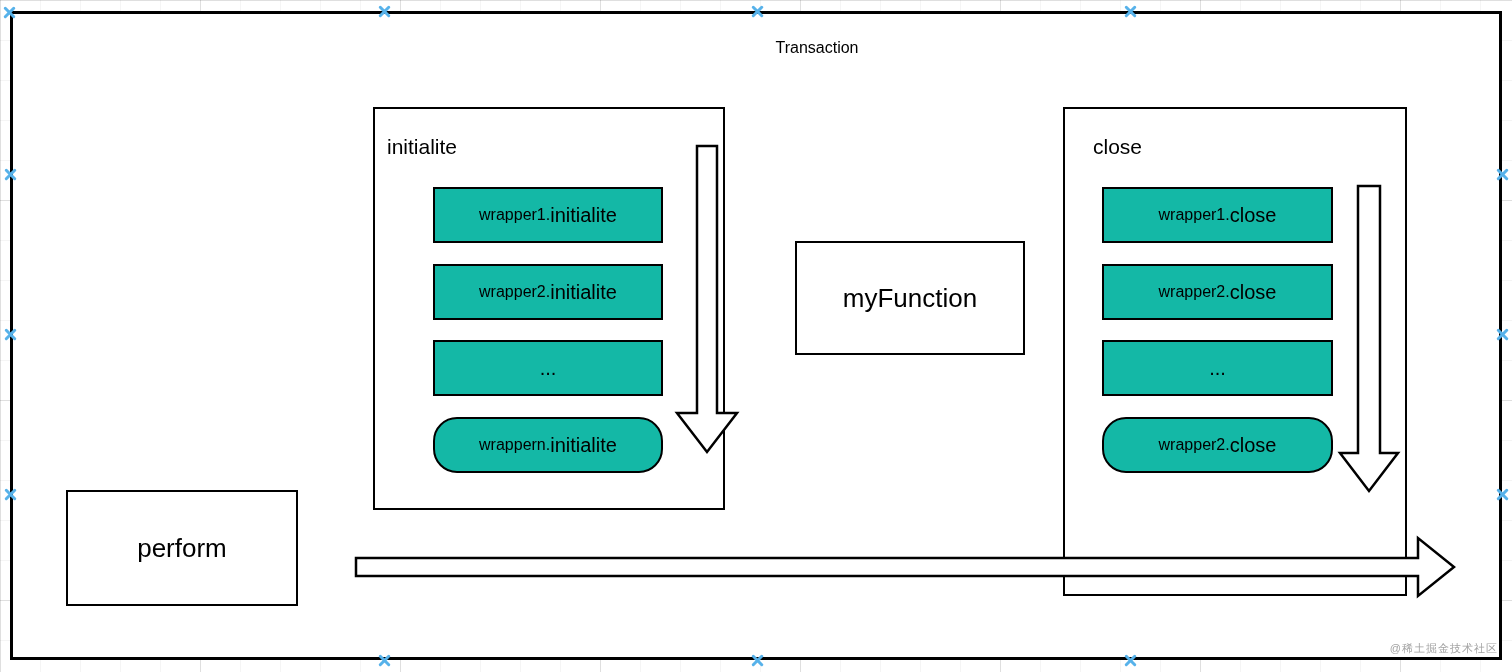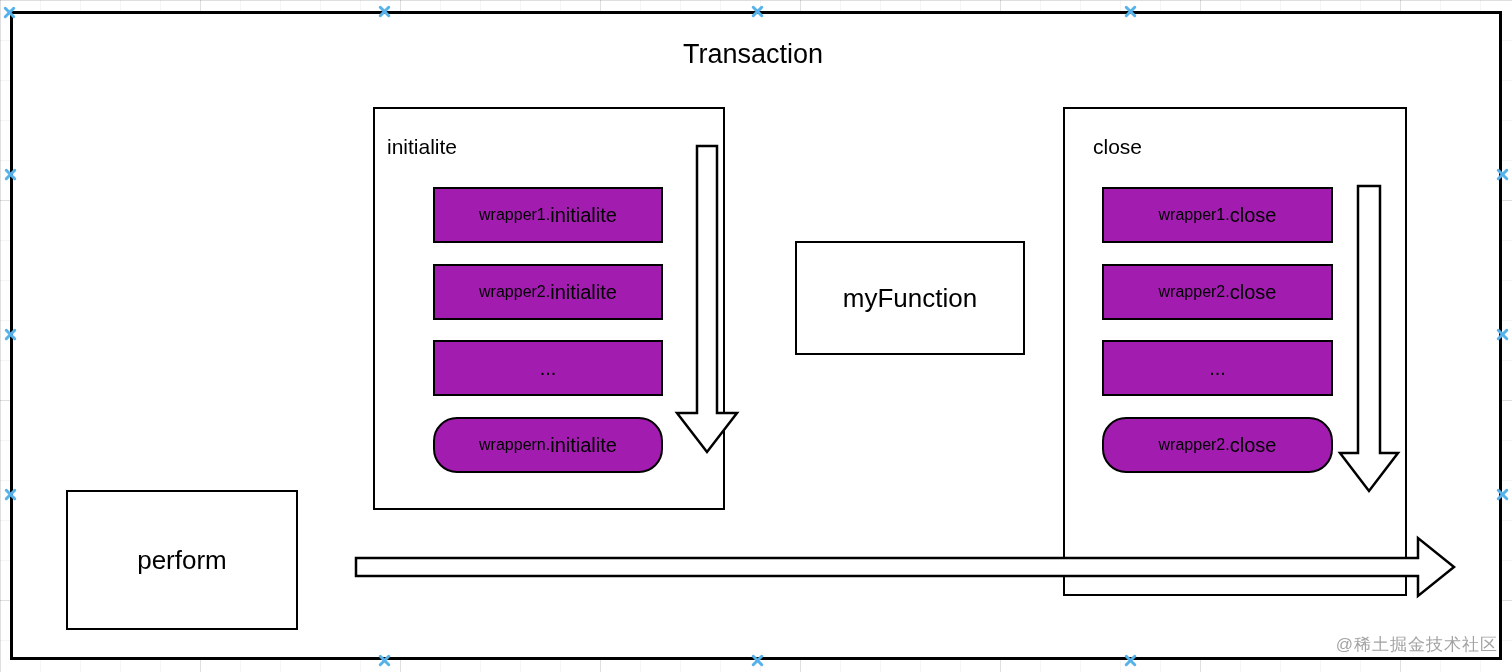--- a/index.html
+++ b/index.html
@@ -23,23 +23,23 @@
     background-size: 200px 200px, 200px 200px, 40px 40px, 40px 40px;
   }
   .abs { position: absolute; box-sizing: border-box; }
 
   .outer-rect {
     left: 10px; top: 11px; width: 1492px; height: 649px;
     border: 3px solid #000;
     background: #ffffff;
   }
   .diagram-title {
-    left: 753px; top: 39px;
+    left: 817px; top: 39px;
     transform: translateX(-50%);
-    font-size: 27px;
+    font-size: 16px;
     white-space: nowrap;
   }
 
   .group-box {
     border: 2px solid #000;
     background: #ffffff;
   }
   .group-init { left: 373px; top: 107px; width: 352px; height: 403px; }
   .group-close { left: 1063px; top: 107px; width: 344px; height: 489px; }
   .group-label {
@@ -47,21 +47,21 @@
     font-size: 21px;
     white-space: nowrap;
   }
   .group-init .group-label { left: 12px; top: 26px; }
   .group-close .group-label { left: 28px; top: 26px; }
 
   .item-box {
     position: absolute;
     box-sizing: border-box;
     border: 2px solid #000;
-    background: #a21caf;
+    background: #14b8a6;
     display: flex;
     align-items: center;
     justify-content: center;
     height: 56px;
     white-space: nowrap;
   }
   .group-init .item-box { left: 58px; width: 230px; }
   .group-close .item-box { left: 37px; width: 231px; }
   .item-0 { top: 78px; }
   .item-1 { top: 155px; }
@@ -72,21 +72,21 @@
 
   .plain-box {
     border: 2px solid #000;
     background: #ffffff;
     display: flex;
     align-items: center;
     justify-content: center;
     font-size: 26px;
   }
   .box-myfunction { left: 795px; top: 241px; width: 230px; height: 114px; }
-  .box-perform   { left: 66px;  top: 490px; width: 232px; height: 140px; align-items: center; }
+  .box-perform   { left: 66px;  top: 490px; width: 232px; height: 116px; align-items: center; }
 
   .arrow-layer {
     position: absolute;
     left: 0; top: 0;
     width: 1512px; height: 672px;
     pointer-events: none;
   }
   .arrow-layer polygon {
     fill: #ffffff;
     stroke: #000;
@@ -106,21 +106,21 @@
     left: 50%; top: 50%;
     width: 15px; height: 3px;
     background: #57b2ea;
     border-radius: 1.5px;
   }
   .handle::before { transform: translate(-50%,-50%) rotate(45deg); }
   .handle::after  { transform: translate(-50%,-50%) rotate(-45deg); }
 
   .watermark {
     right: 14px; bottom: 16px;
-    font-size: 17px;
+    font-size: 11px;
     color: #a3a3a3;
     letter-spacing: 1px;
     white-space: nowrap;
   }
 </style>
 </head>
 <body>
 
 <div class="canvas">
 

